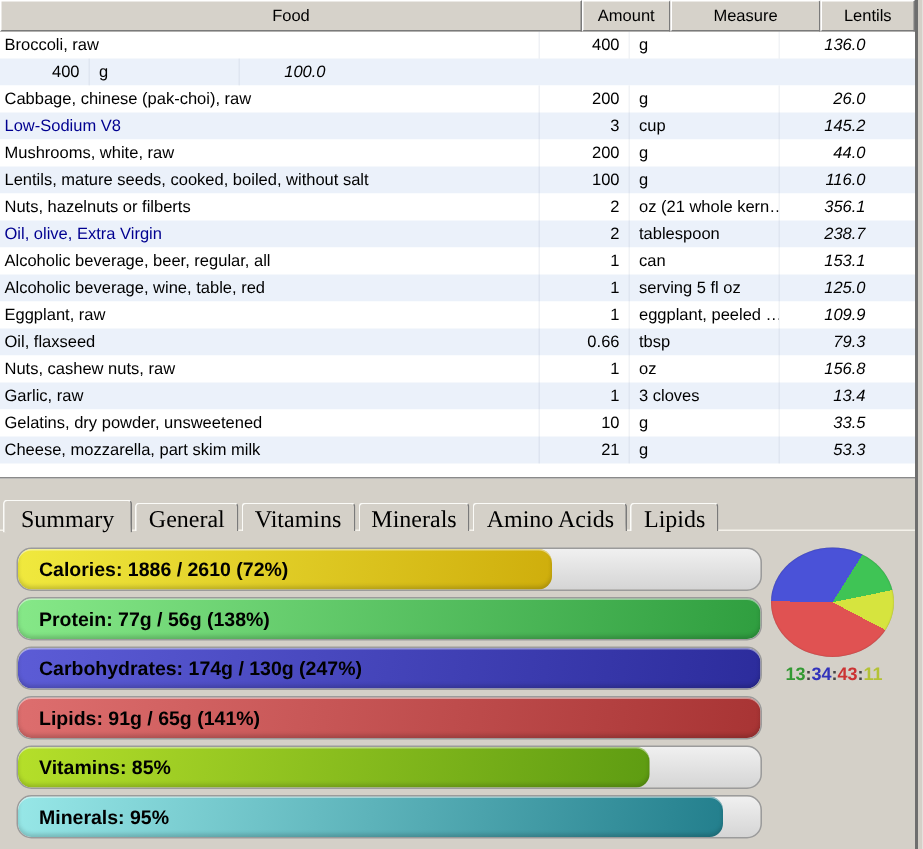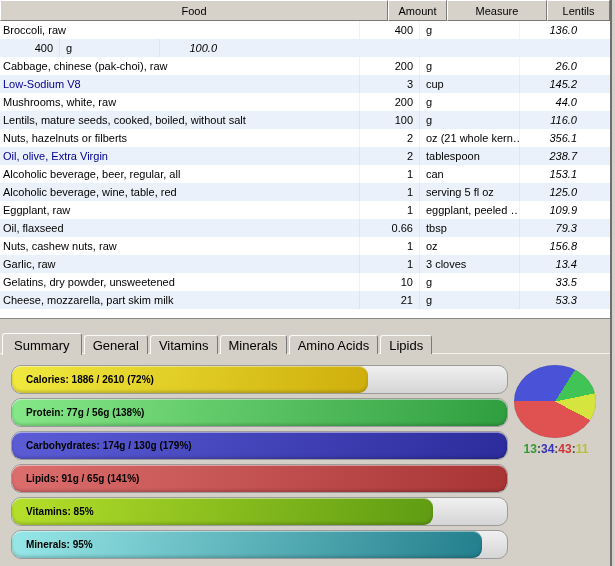--- a/index.html
+++ b/index.html
@@ -31,37 +31,37 @@
   .tr.custom .td.food { color:#000090; }
   .td { box-sizing:border-box; white-space:nowrap; overflow:hidden; }
   .td.food { width:360px; padding-left:3px; border-right:1px solid rgba(120,140,170,0.12); }
   .td.amount { width:59px; text-align:right; padding-right:6px; }
   .td.measure { width:100px; padding-left:6px; border-left:1px solid rgba(120,140,170,0.10); }
   .td.calories { width:63px; text-align:right; padding-right:5px; border-left:1px solid rgba(120,140,170,0.10);font-style:italic; }
 
   
   .tabbar { position:absolute; left:2px; top:332px; height:22px; display:flex; align-items:flex-end; z-index:2; }
   .tab { box-sizing:border-box; height:19px; padding:2px 8px 0; margin-right:2px;
-    background:#d4d0c8; font-size:13px; color:#000;
+    background:#d4d0c8; font-size:16px; color:#000;
     border:1px solid #7a7a7a; border-bottom:none;
     border-top-color:#fbfbf8; border-left-color:#fbfbf8;
-    border-top-left-radius:3px; border-top-right-radius:3px; }
+    border-top-left-radius:3px; border-top-right-radius:3px;font-family:Liberation Serif, serif; }
   .tab.active { height:22px; padding:4px 11px 0; margin-bottom:-1px; z-index:3; position:relative; }
 
   
   .panel { position:absolute; left:0; top:353px; width:610px; height:213px;
     background:#d4d0c8; border-top:1px solid #f4f1ea; box-sizing:border-box; }
   .bars { position:absolute; left:11px; top:11px; }
   .bar { position:relative; width:497px; height:29px; margin-bottom:4px;
     border:1px solid #9b9b9b; border-radius:10px; box-sizing:border-box;
     background:linear-gradient(to bottom,#f0f0f0,#d5d5d5); overflow:hidden; }
   .fill { position:absolute; left:0; top:0; bottom:0; border-radius:9px;
     box-shadow:inset 0 1px 0 rgba(255,255,255,0.45), inset 0 -2px 3px rgba(0,0,0,0.18); }
   .bar-label { position:absolute; left:14px; top:0; height:27px; line-height:27px;
-    font-size:10px; font-weight:bold; color:#000; white-space:nowrap; }
+    font-size:13px; font-weight:bold; color:#000; white-space:nowrap; }
 
   .pie { position:absolute; left:514px; top:11px; width:82px; height:73px;
     border-radius:50%; box-shadow:inset 0 0 1px rgba(0,0,0,0.35); }
   .ratio { position:absolute; left:508px; top:88px; width:96px; text-align:center;
     font-size:12px; font-weight:bold; letter-spacing:0; white-space:nowrap; }
 </style>
 </head>
 <body>
 
 <div class="food-table">
@@ -184,21 +184,21 @@
       <div class="bar">
         <div class="fill" style="width: 72%; background: linear-gradient(100deg, rgb(240, 233, 62), rgb(207, 174, 12));"></div>
         <div class="bar-label">Calories: 1886 / 2610 (72%)</div>
       </div>
       <div class="bar">
         <div class="fill" style="width: 100%; background: linear-gradient(100deg, rgb(134, 232, 136), rgb(47, 158, 63));"></div>
         <div class="bar-label">Protein: 77g / 56g (138%)</div>
       </div>
       <div class="bar">
         <div class="fill" style="width: 100%; background: linear-gradient(100deg, rgb(92, 92, 214), rgb(44, 44, 156));"></div>
-        <div class="bar-label">Carbohydrates: 174g / 130g (179%)</div>
+        <div class="bar-label">Carbohydrates: 174g / 130g (247%)</div>
       </div>
       <div class="bar">
         <div class="fill" style="width: 100%; background: linear-gradient(100deg, rgb(221, 110, 110), rgb(168, 52, 52));"></div>
         <div class="bar-label">Lipids: 91g / 65g (141%)</div>
       </div>
       <div class="bar">
         <div class="fill" style="width: 85%; background: linear-gradient(100deg, rgb(181, 223, 42), rgb(94, 156, 18));"></div>
         <div class="bar-label">Vitamins: 85%</div>
       </div>
       <div class="bar">

